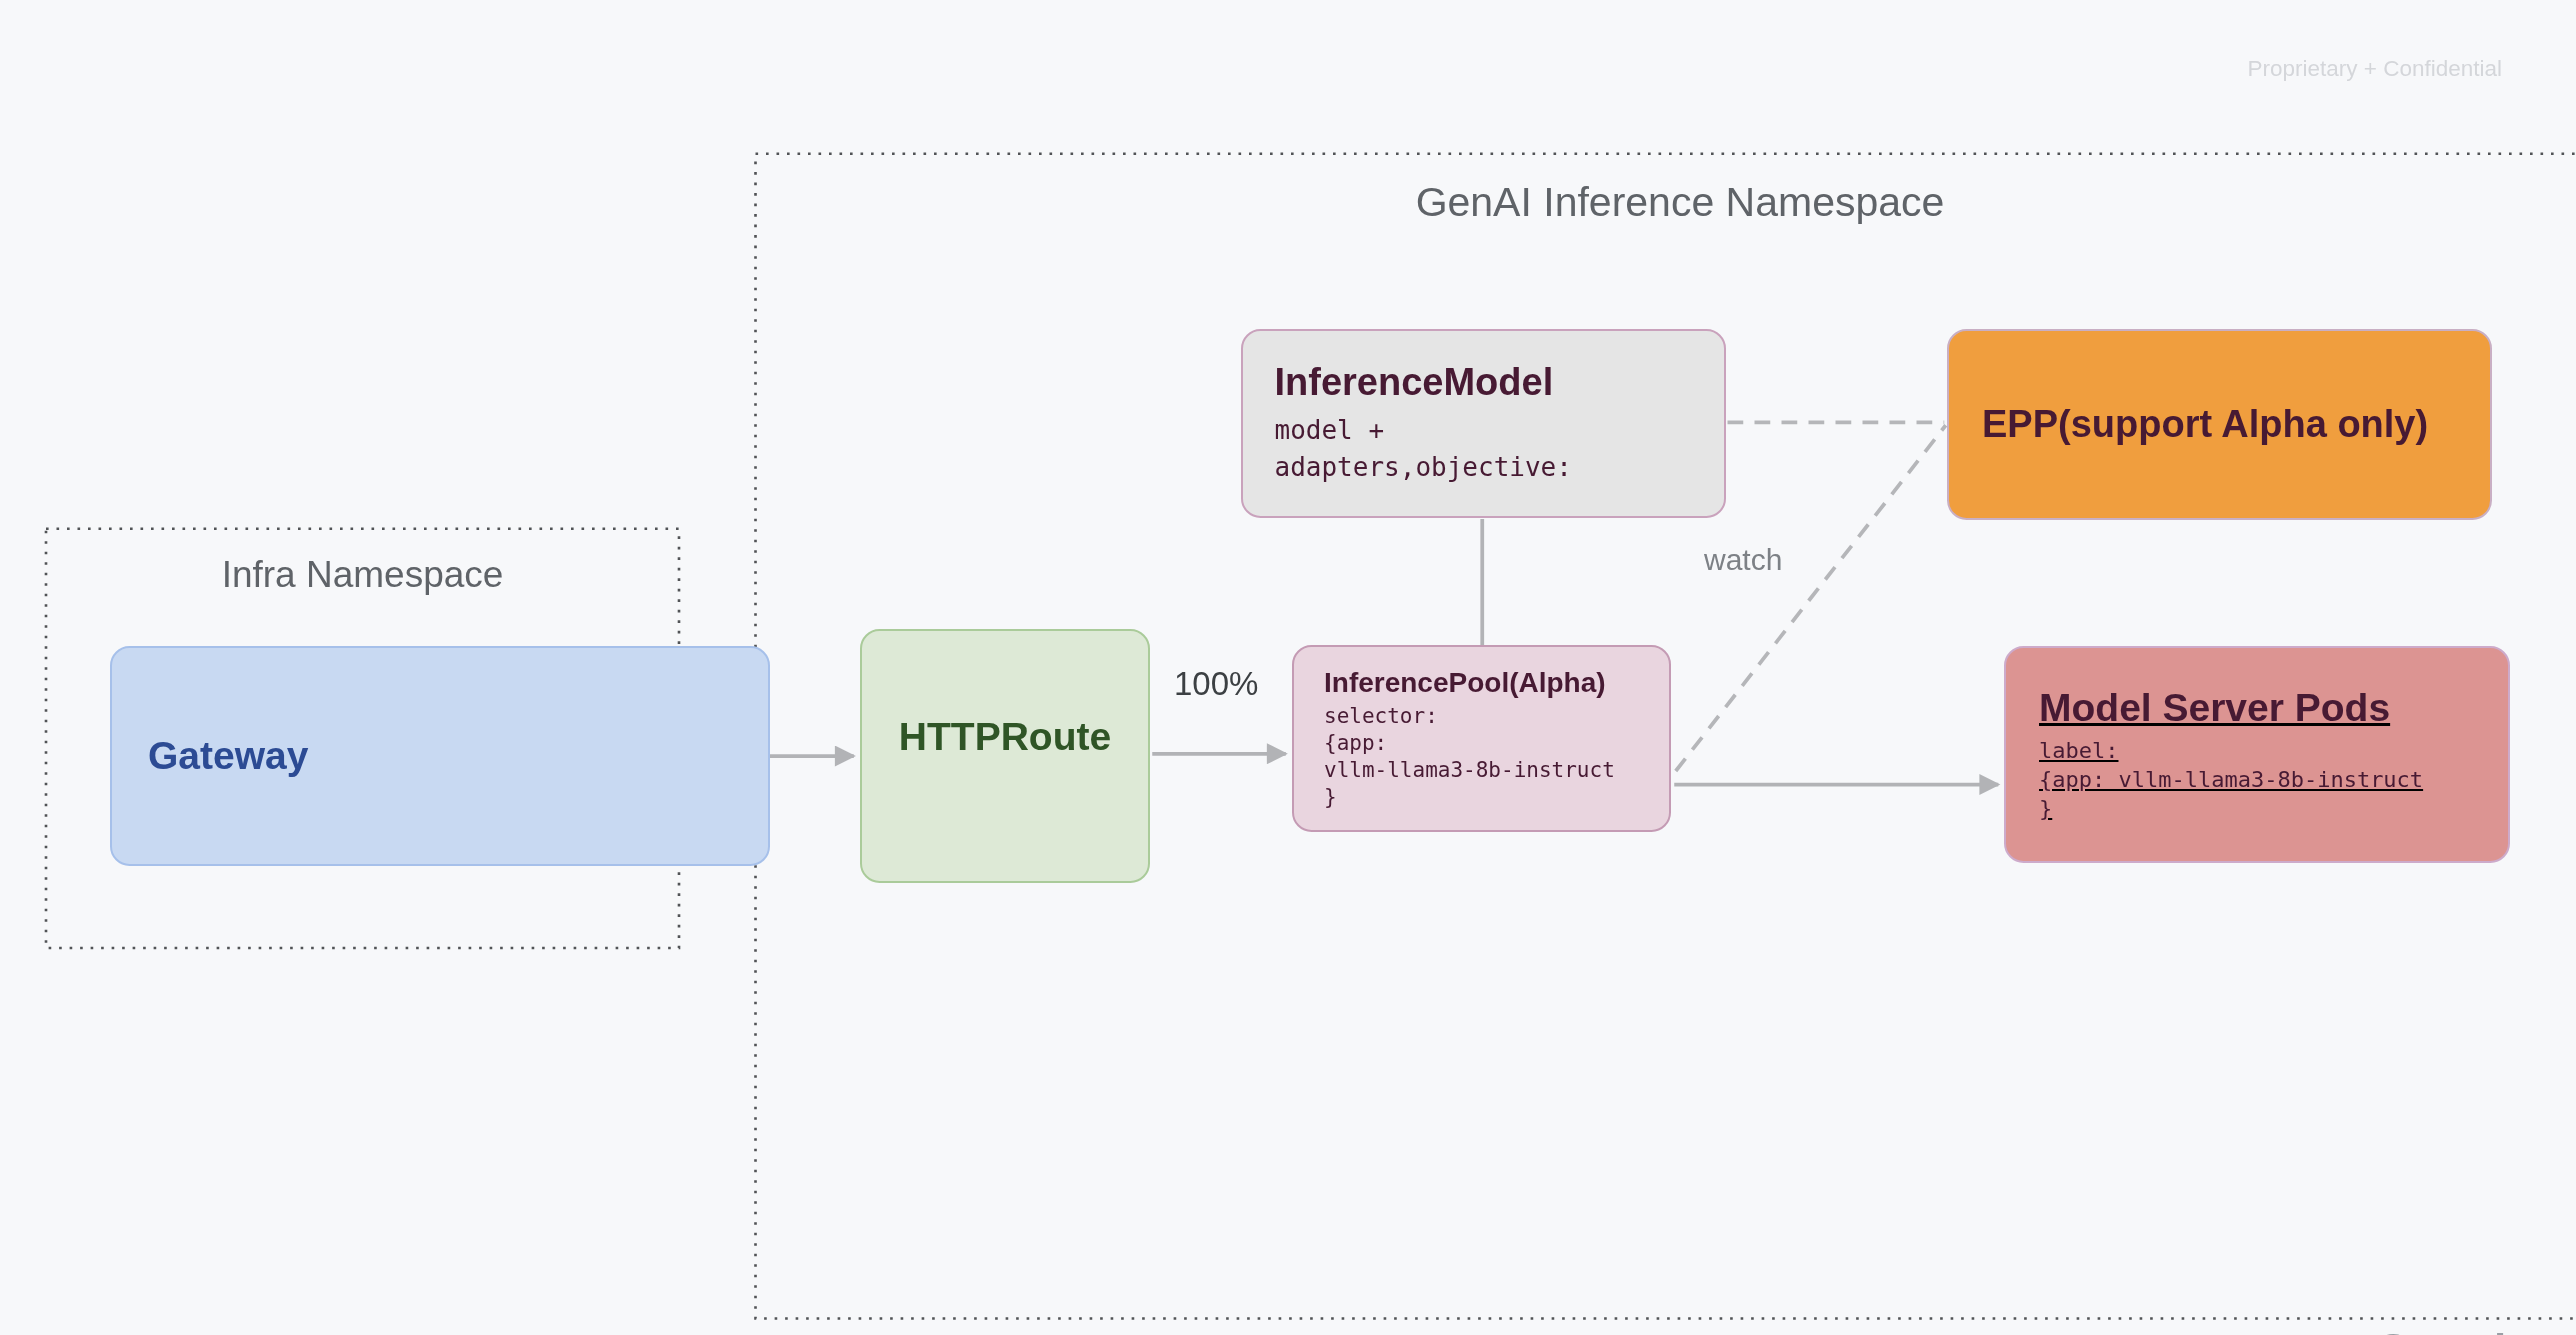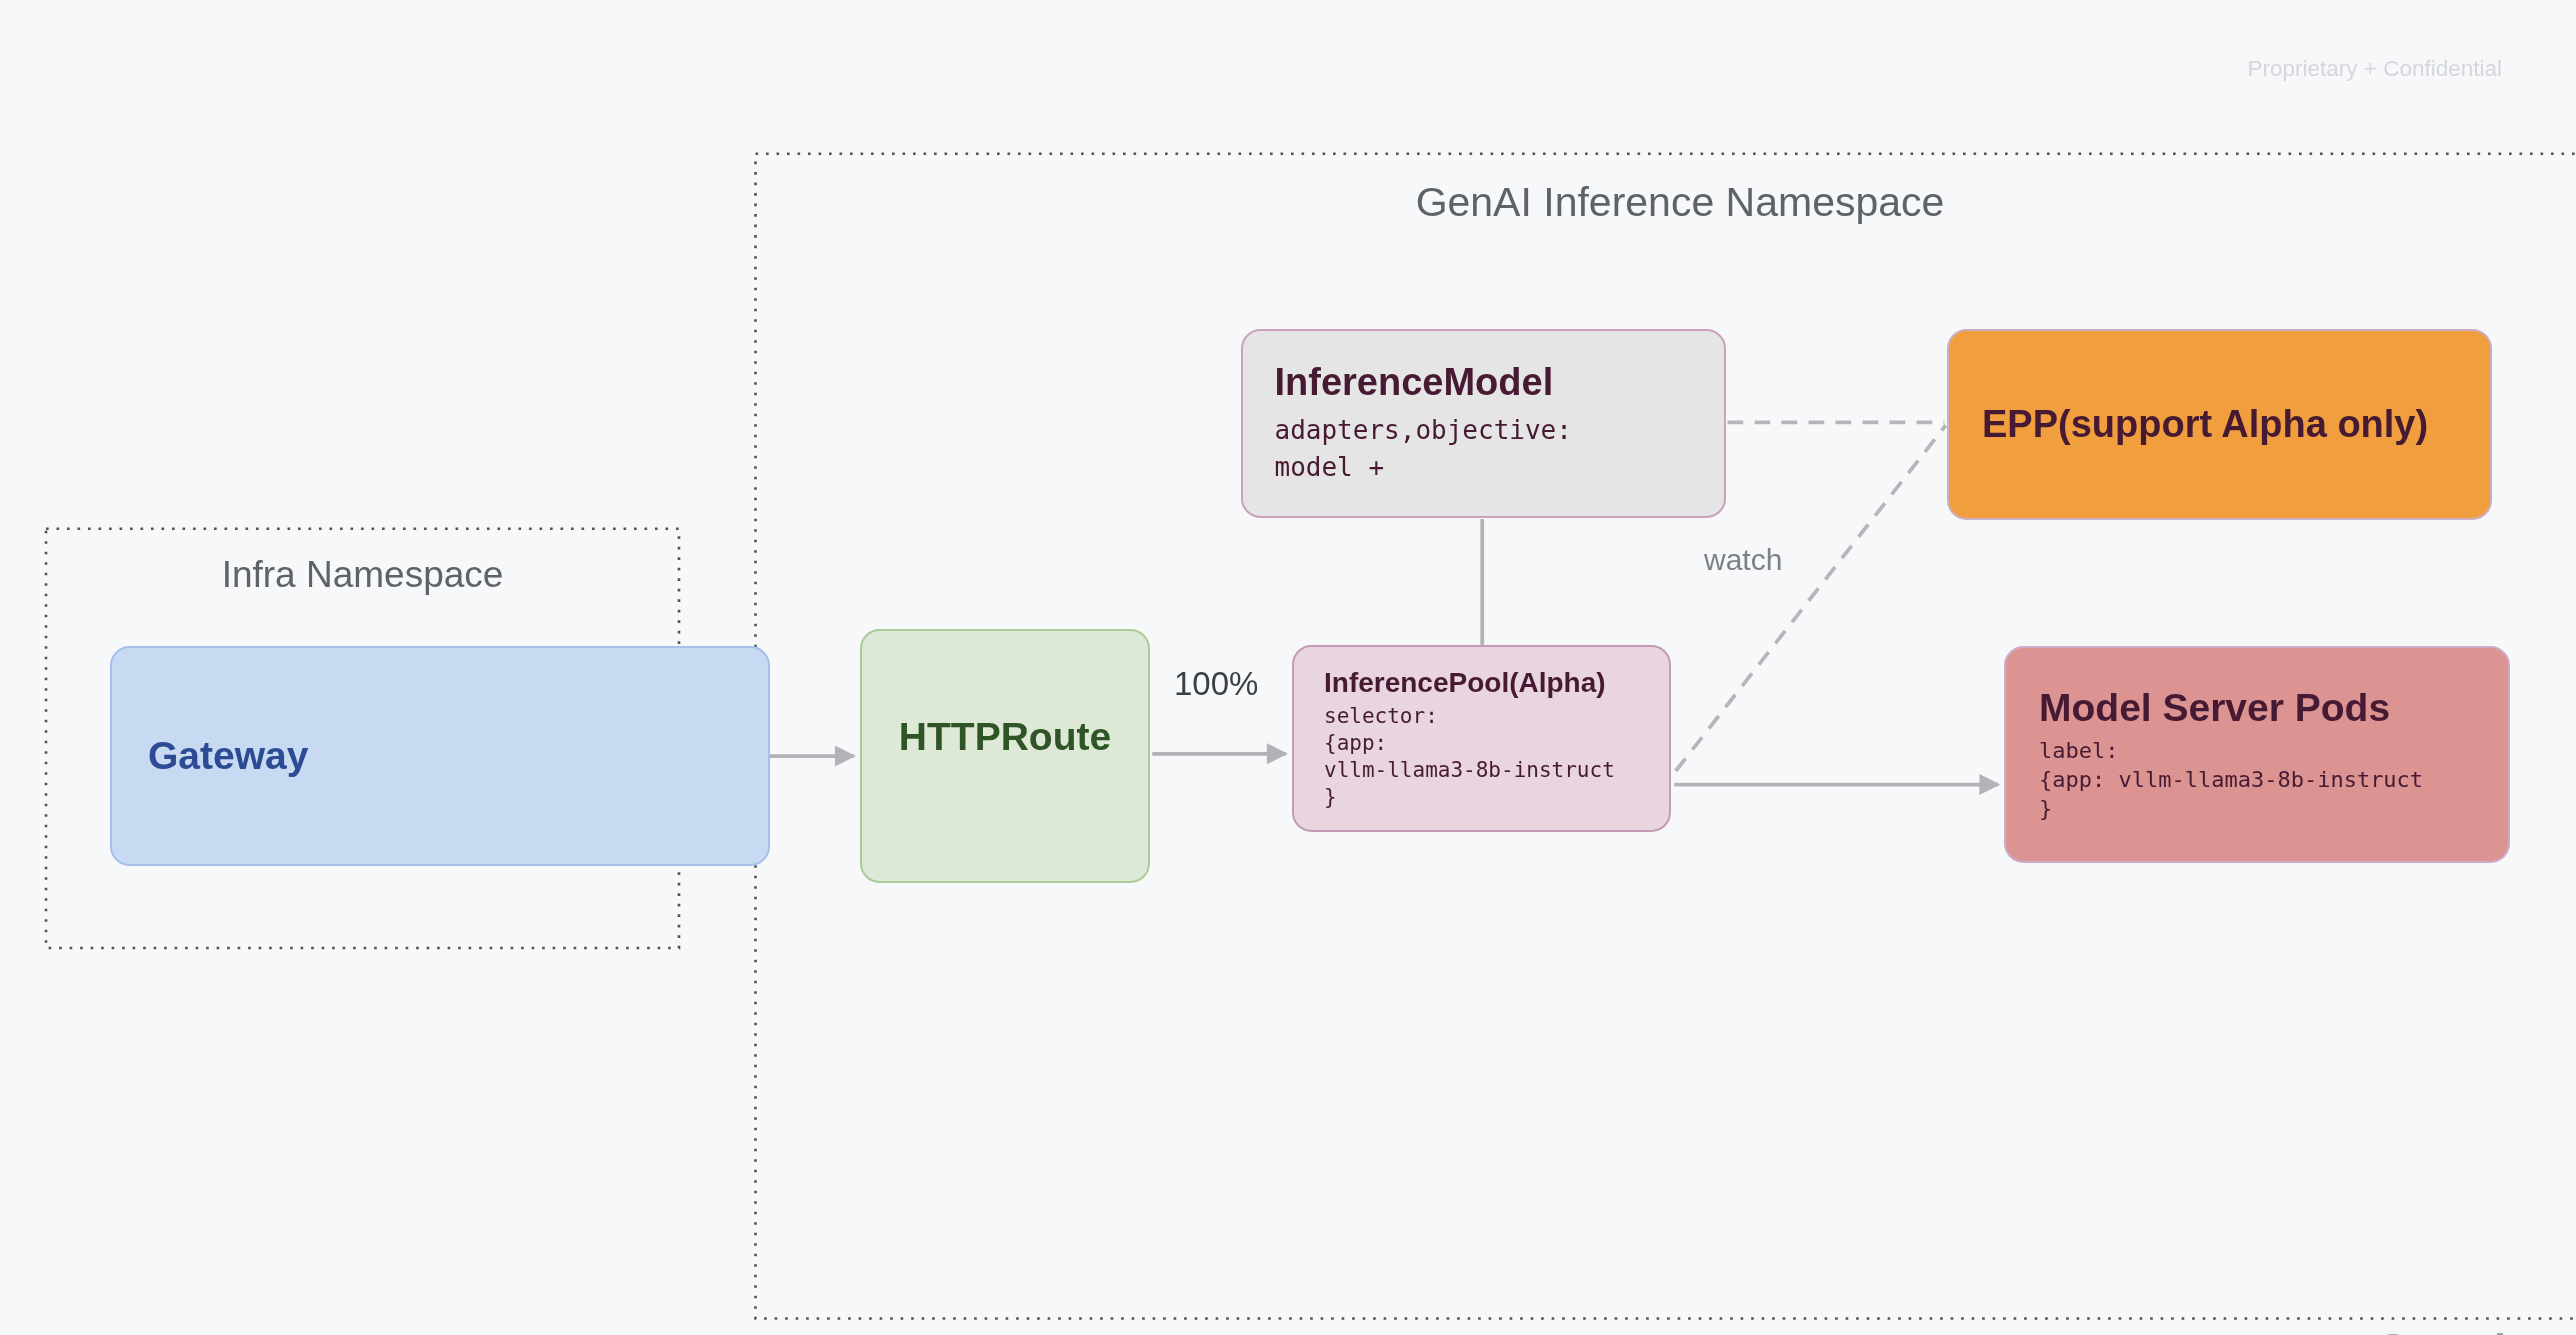--- a/index.html
+++ b/index.html
@@ -52,21 +52,21 @@
   #inference-pool-node{
     left:1292px;top:645px;width:379px;height:187px;
     background:#E9D5DF;border-color:#C49BB4;
     justify-content:center;padding-left:30px;
   }
   #inference-pool-node .title{font-size:28px;margin-bottom:4.5px;}
   #inference-pool-node .mono-line{font-size:21px;line-height:1.28;}
   #model-server-pods-node{
     left:2004px;top:646px;width:506px;height:217px;
     background:#DC9492;border-color:#CDABCB;
-    justify-content:center;padding-left:33px;
+    justify-content:center;padding-left:33px;text-decoration:underline;
   }
   #model-server-pods-node .title{font-size:39px;margin-bottom:6px;}
   #model-server-pods-node .mono-line{font-size:22px;line-height:1.33;}
   
   .edge-label{position:absolute;z-index:4;}
   #weight-label{left:1174px;top:665px;font-size:33px;color:#3C4043;}
   #watch-label{left:1704px;top:543px;font-size:30px;color:#7D8186;}
   
   #watermark{
     position:absolute;z-index:4;top:56px;right:74px;
@@ -110,22 +110,22 @@
 <div class="node" id="gateway-node">
   <div class="title">Gateway</div>
 </div>
 
 <div class="node" id="httproute-node">
   <div class="title">HTTPRoute</div>
 </div>
 
 <div class="node" id="inference-model-node">
   <div class="title">InferenceModel</div>
+  <div class="mono-line">model +</div>
   <div class="mono-line">adapters,objective:</div>
-  <div class="mono-line">model +</div>
 </div>
 
 <div class="node" id="epp-node">
   <div class="title">EPP(support Alpha only)</div>
 </div>
 
 <div class="node" id="inference-pool-node">
   <div class="title">InferencePool(Alpha)</div>
   <div class="mono-line">selector:</div>
   <div class="mono-line">{app:</div>

